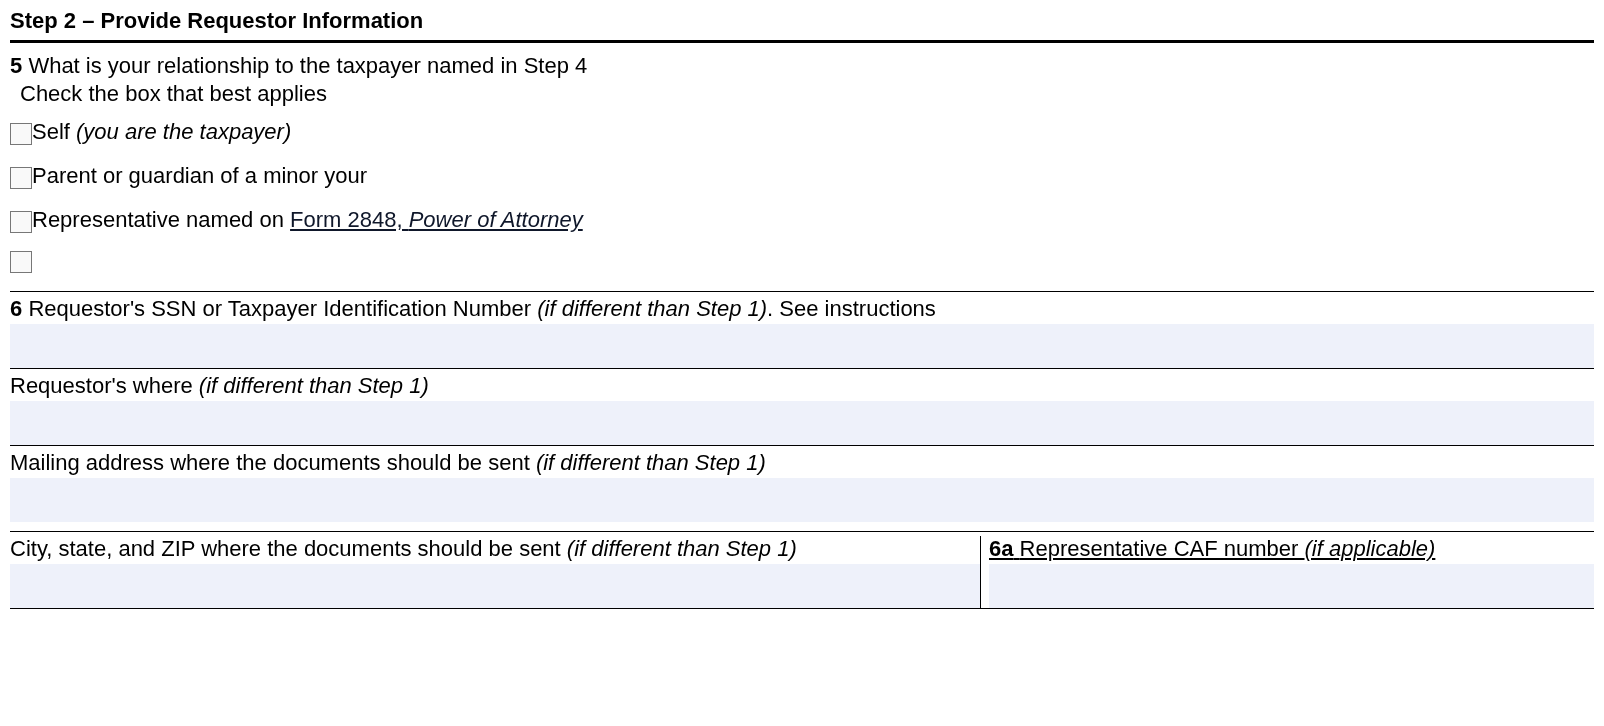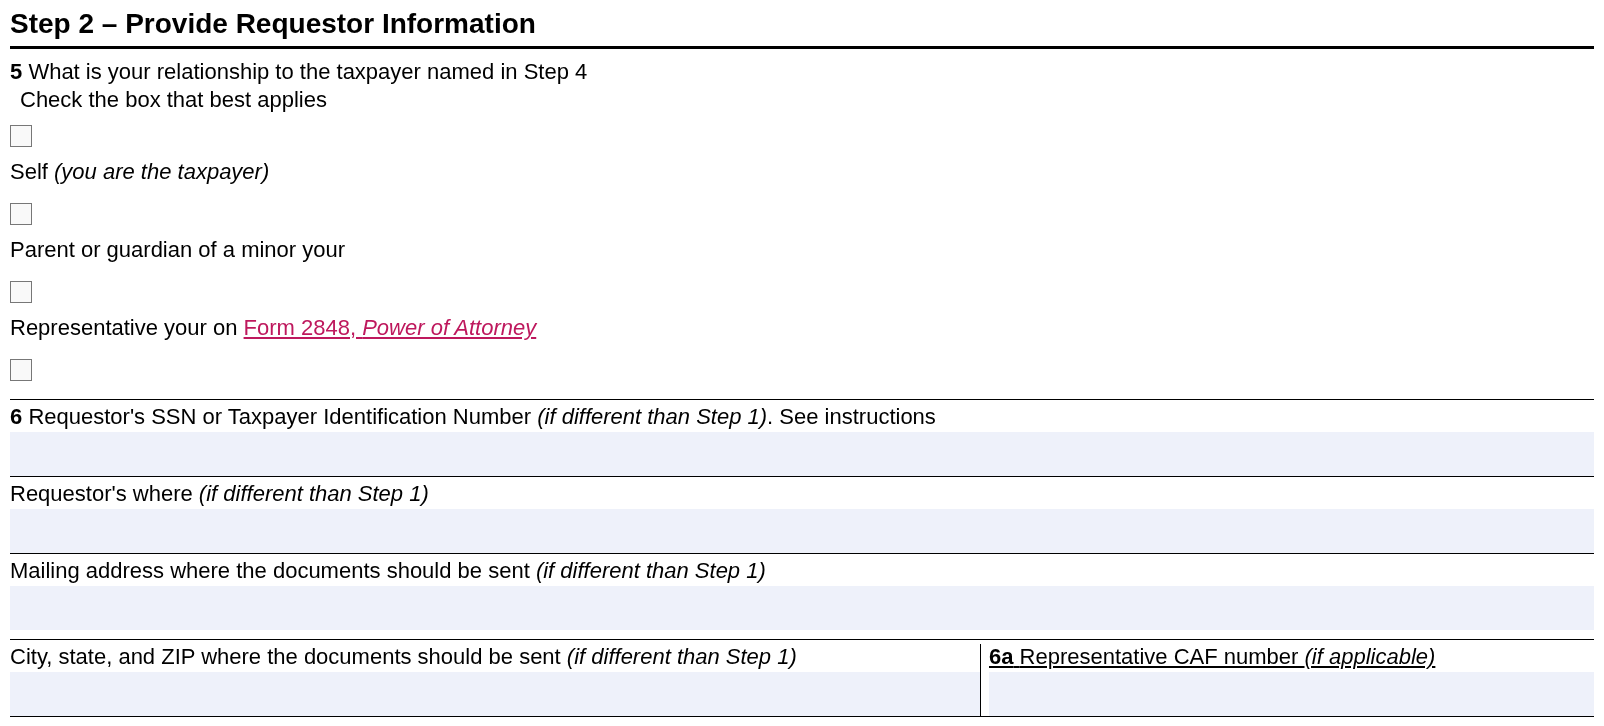--- a/index.html
+++ b/index.html
@@ -6,53 +6,51 @@
   body {
     font-family: Arial, Helvetica, sans-serif;
     font-size: 22px;
     margin: 0;
     padding: 8px 10px;
     color: #000;
     background: #fff;
     width: 1604px;
   }
   .step-header {
-    font-size: 28px;
+    font-size: 22px;
     font-weight: bold;
     padding-bottom: 6px;
     border-bottom: 3px solid #000;
     margin-bottom: 10px;
   }
   .q-line {
     margin: 4px 0 2px 0;
   }
   .q-num {
     font-weight: bold;
   }
   .q-sub {
     margin-left: 10px;
     margin-bottom: 10px;
   }
   .checkbox-row {
     display: flex;
-    align-items: flex-start;
-    gap: 12px;
+    align-items: flex-end;
     margin: 12px 0 18px 0;
-    flex-direction: column;
   }
   .checkbox {
     width: 22px;
     height: 22px;
     border: 1.5px solid #777;
     background: #f9f9f9;
     flex-shrink: 0;
   }
   .italic { font-style: italic; }
   a.form-link {
-    color: #be185d;
+    color: #0f172a;
     text-decoration: underline;
   }
   .field-block {
     border-top: 1.5px solid #000;
     padding-top: 4px;
   }
   .field-label {
     margin-bottom: 2px;
   }
   .field-input {
@@ -101,21 +99,21 @@
 </div>
 
 <div class="checkbox-row">
   <div class="checkbox"></div>
   <div>Parent or guardian of a minor your</div>
 </div>
 
 <div class="checkbox-row">
   <div class="checkbox"></div>
   <div>
-    <span>Representative your on </span><a href="#" class="form-link"><span>Form 2848, </span><span class="italic">Power of Attorney</span></a>
+    <span>Representative named on </span><a href="#" class="form-link"><span>Form 2848, </span><span class="italic">Power of Attorney</span></a>
   </div>
 </div>
 
 <div class="checkbox-row">
   <div class="checkbox"></div>
 </div>
 
 <div class="field-block">
   <div class="field-label">
     <span class="q-num">6</span>

